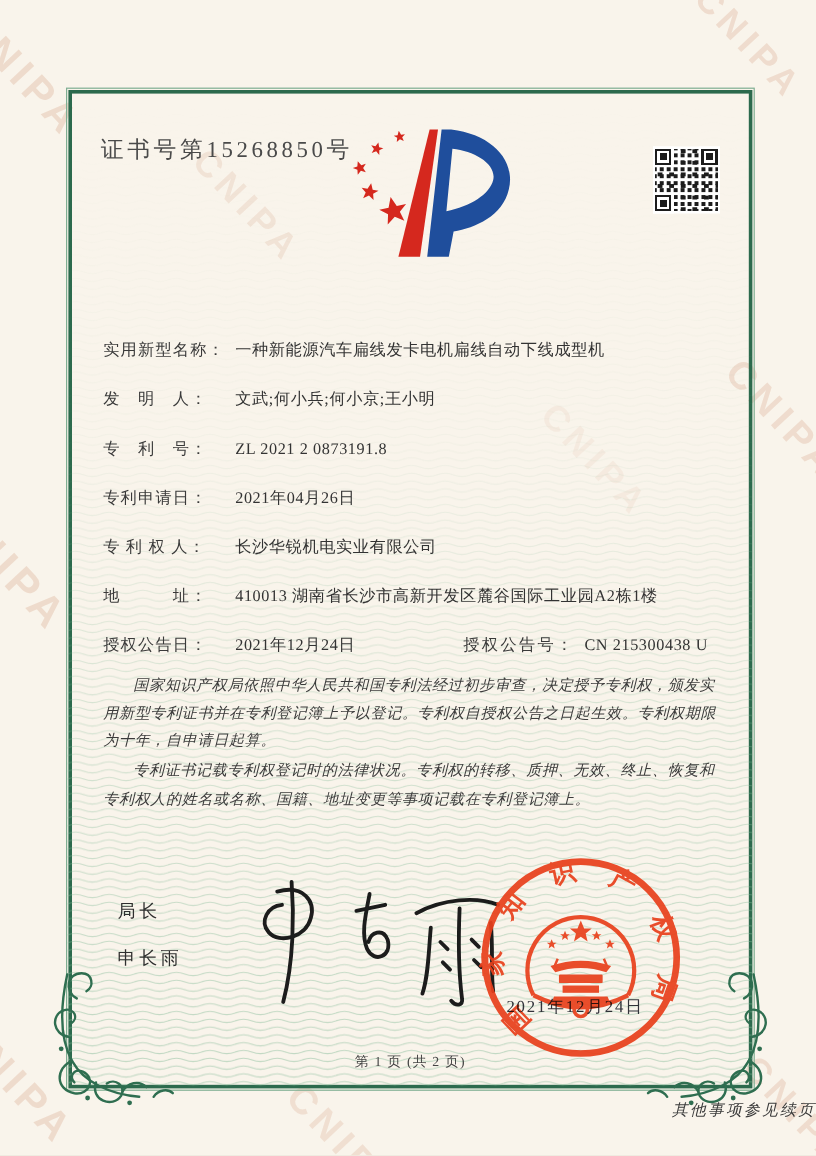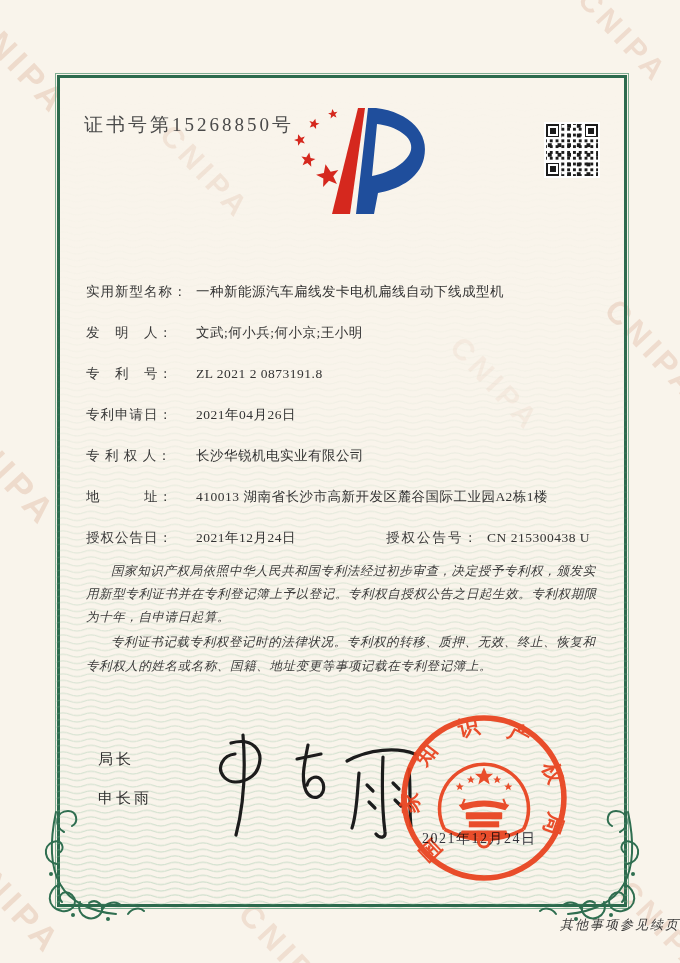--- a/index.html
+++ b/index.html
@@ -276,16 +276,17 @@
       </g>
       <g fill="none" stroke="#e8401c">
         <path d="M46 116 A44 44 0 1 1 124 116" stroke-width="3.5"></path>
         <path d="M46 116 Q85 136 124 116" stroke-width="3.5"></path>
         <circle cx="85" cy="128" r="5.5" stroke-width="3"></circle>
       </g>
     </svg>
 
     <div class="seal-date">2021年12月24日</div>
 
+    <div class="page-number">第 1 页 (共 2 页)</div>
   </div>
 
   <div class="footer-note">其他事项参见续页</div>
 </div>
 
 </body></html>

